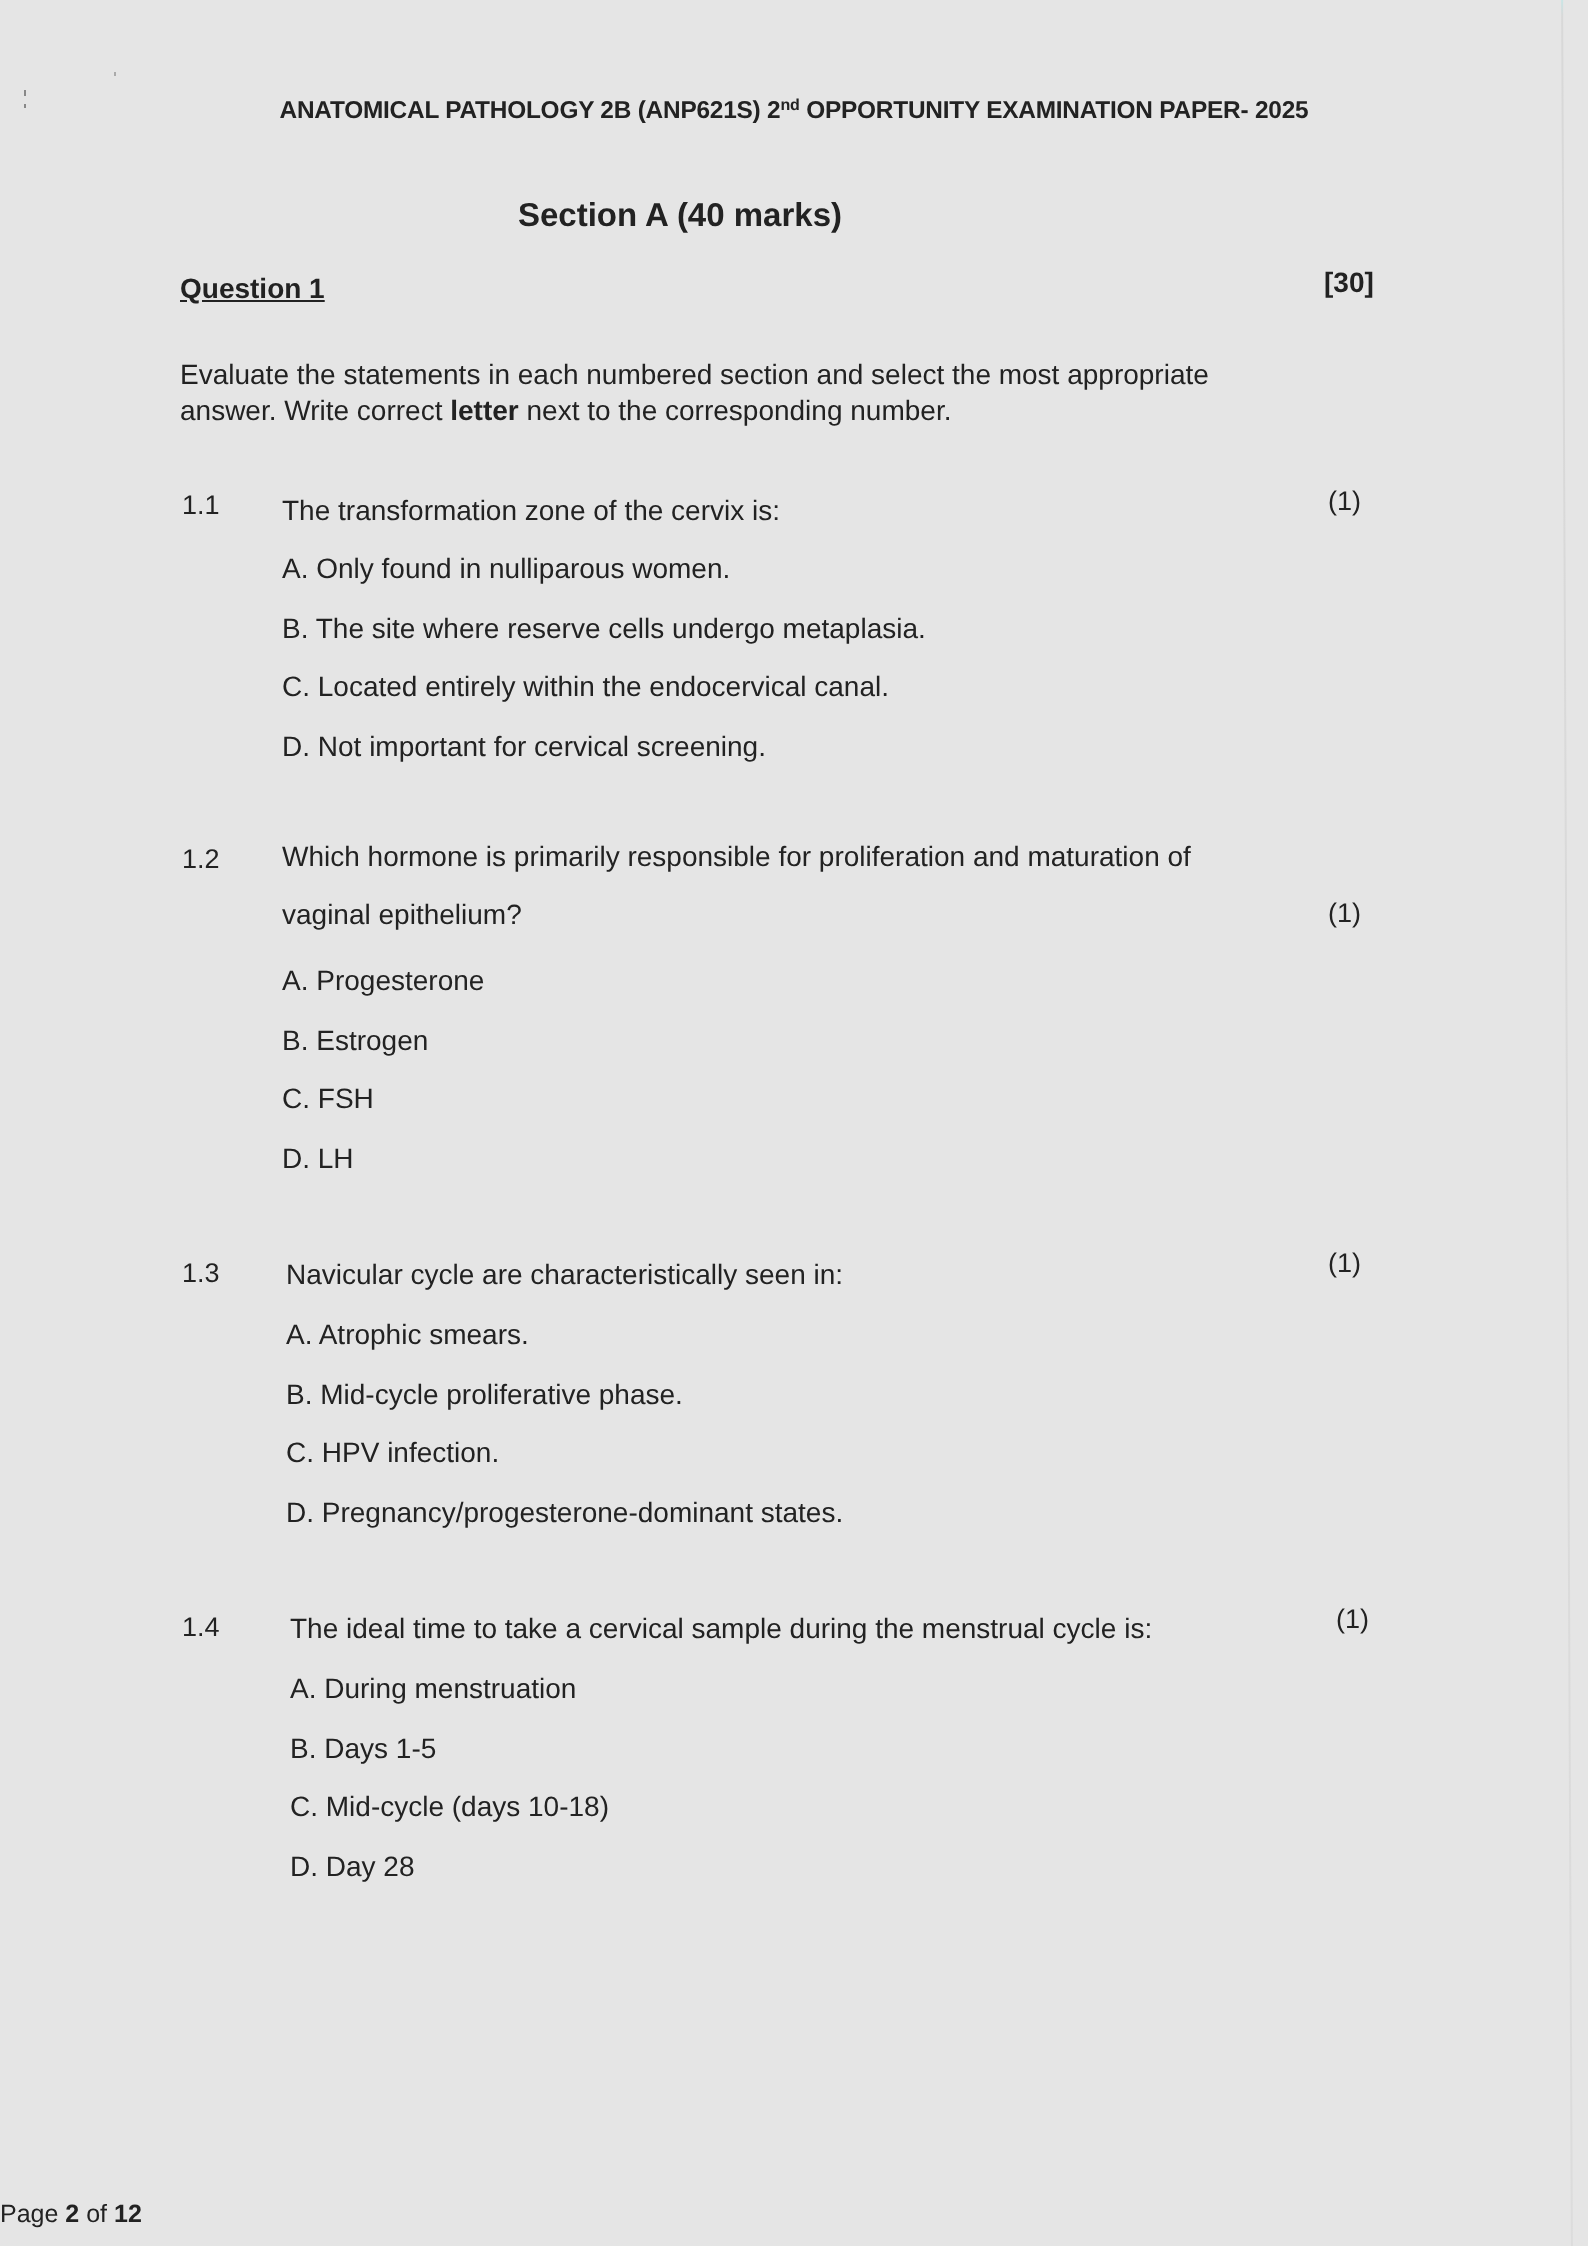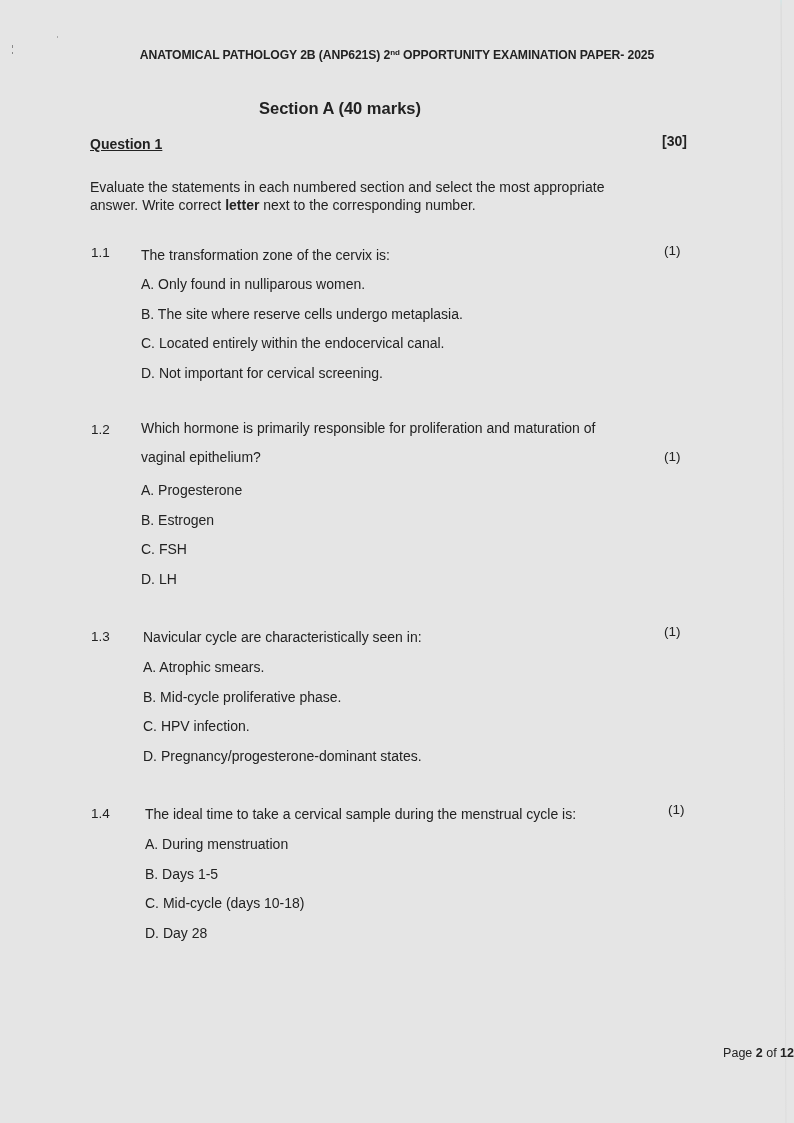--- a/index.html
+++ b/index.html
@@ -186,17 +186,17 @@
     <div class="stem" style="line-height:20px;left:55px;width:520px;">The ideal time to take a cervical sample during the menstrual cycle is:</div>
     <span class="marks" style="left:578px;top:-2px;">(1)</span>
     <div class="opts" style="top:30px;left:55px;">
       <div class="opt">A. During menstruation</div>
       <div class="opt">B. Days 1-5</div>
       <div class="opt">C. Mid-cycle (days 10-18)</div>
       <div class="opt">D. Day 28</div>
     </div>
   </div>
 
-  <div class="footer" style="position:absolute;top:1046px;left:0;width:794px;text-align:right;font-size:12.5px;color:#222;">
+  <div class="footer" style="position:absolute;top:1100px;left:0;width:794px;text-align:left;font-size:12.5px;color:#222;">
     <span>Page </span><b>2</b><span> of </span><b>12</b>
   </div>
 
 </div>
 
 </body></html>

